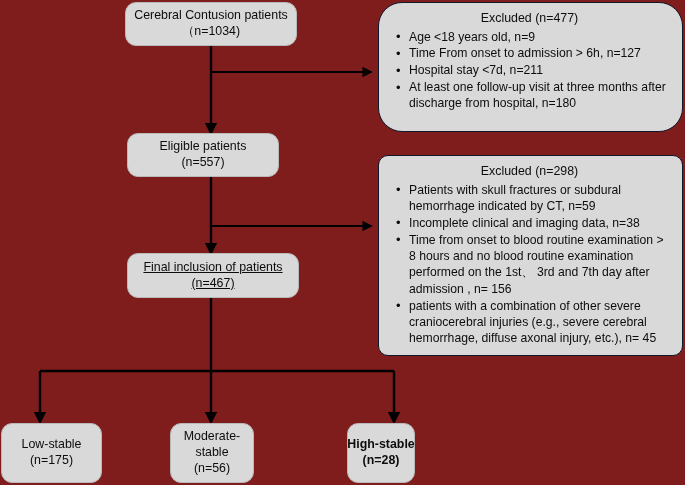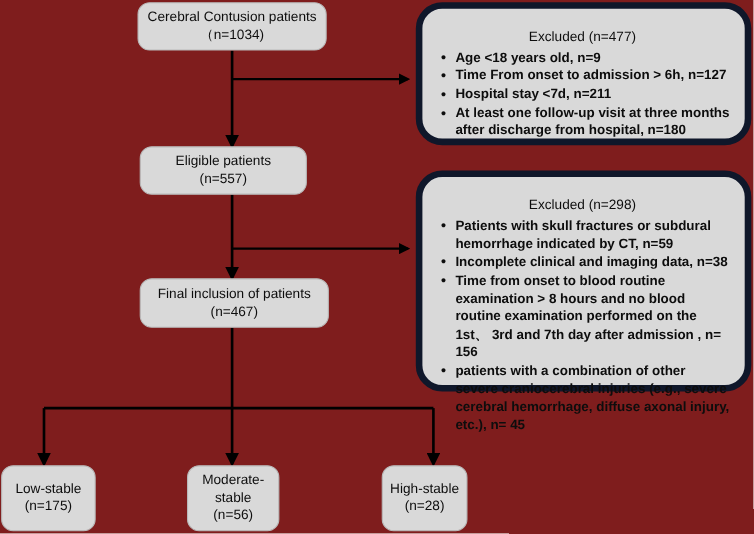--- a/index.html
+++ b/index.html
@@ -34,37 +34,36 @@
   .node .line { display: block; white-space: nowrap; }
 
   .node-main { font-size: 12.4px; }
   .node-term { font-size: 12.4px; }
 
   
   .excl {
     position: absolute;
     box-sizing: border-box;
     background: #d9d9d9;
-    border: 6px solid #0f172a;
+    border: 1px solid #0f172a;
     border-radius: 24px;
     color: #0d0d0d;
     font-size: 12.2px;
     line-height: 1.34;
-    padding: 17px 12px 8px 10px;
+    padding: 7px 12px 8px 10px;
   }
   .excl-title {
     text-align: center;
     margin-bottom: 2px;
     font-size: 12.4px;
   }
   .excl ul {
     margin: 0;
     padding: 0 0 0 20px;
     list-style: none;
-    font-weight: bold;
   }
   .excl li {
     position: relative;
     margin: 0 0 0.5px 0;
   }
   .excl li::before {
     content: "\2022";
     position: absolute;
     left: -13px;
     top: -0.5px;
@@ -107,52 +106,52 @@
   <div class="node node-main" style="left:125px; top:2px; width:172px; height:44px;">
     <span class="line">Cerebral Contusion patients</span>
     <span class="line">（n=1034)</span>
   </div>
 
   <div class="node node-main" style="left:127px; top:133px; width:152px; height:44px;">
     <span class="line">Eligible patients</span>
     <span class="line">(n=557)</span>
   </div>
 
-  <div class="node node-main" style="left:127px; top:253px; width:172px; height:45px;">
+  <div class="node node-main" style="left:127px; top:253px; width:172px; height:45px;text-decoration:underline;">
     <span class="line">Final inclusion of patients</span>
     <span class="line">(n=467)</span>
   </div>
 
-  <div class="node node-term" style="left:1px; top:423px; width:86px; height:60px;text-align:center;">
+  <div class="node node-term" style="left:1px; top:423px; width:101px; height:60px;text-align:center;">
     <span class="line">Low-stable</span>
     <span class="line">(n=175)</span>
   </div>
 
   <div class="node node-term" style="left:170px; top:423px; width:84px; height:60px;">
     <span class="line">Moderate-</span>
     <span class="line">stable</span>
     <span class="line">(n=56)</span>
   </div>
 
-  <div class="node node-term" style="left:347px; top:423px; width:78px; height:60px;">
+  <div class="node node-term" style="left:347px; top:423px; width:68px; height:60px;font-weight:bold;">
     <span class="line">High-stable</span>
     <span class="line">(n=28)</span>
   </div>
 
   <div class="excl" style="left:378px; top:2px; width:305px; height:130px;">
     <div class="excl-title">Excluded (n=477)</div>
     <ul>
       <li>Age &lt;18 years old, n=9</li>
       <li>Time From onset to admission &gt; 6h, n=127</li>
       <li>Hospital stay &lt;7d, n=211</li>
       <li>At least one follow-up visit at three months after discharge from hospital, n=180</li>
     </ul>
   </div>
 
-  <div class="excl" style="left:378px; top:155px; width:305px; height:201px;">
+  <div class="excl" style="left:378px; top:155px; width:305px; height:201px;border-radius:10px;">
     <div class="excl-title">Excluded (n=298)</div>
     <ul>
       <li>Patients with skull fractures or subdural hemorrhage indicated by CT, n=59</li>
       <li>Incomplete clinical and imaging data, n=38</li>
       <li>Time from onset to blood routine examination &gt; 8 hours and no blood routine examination performed on the 1st、 3rd and 7th day after admission , n= 156</li>
       <li>patients with a combination of other severe craniocerebral injuries (e.g., severe cerebral hemorrhage, diffuse axonal injury, etc.), n= 45</li>
     </ul>
   </div>
 
 </div>

